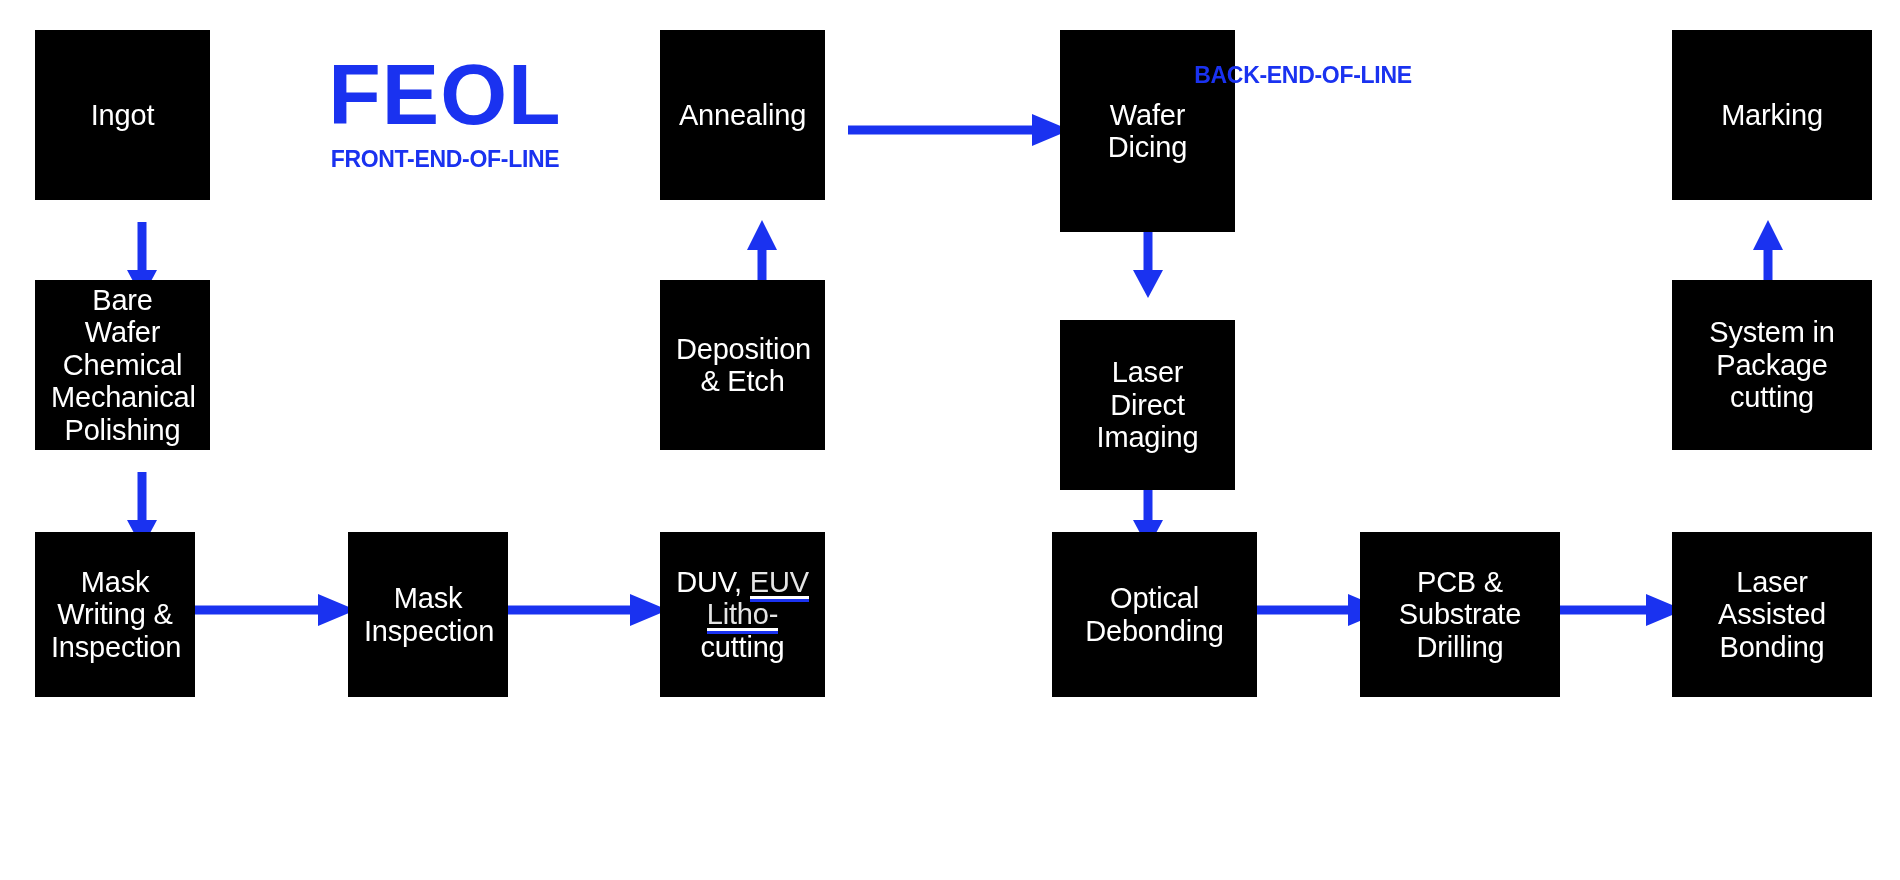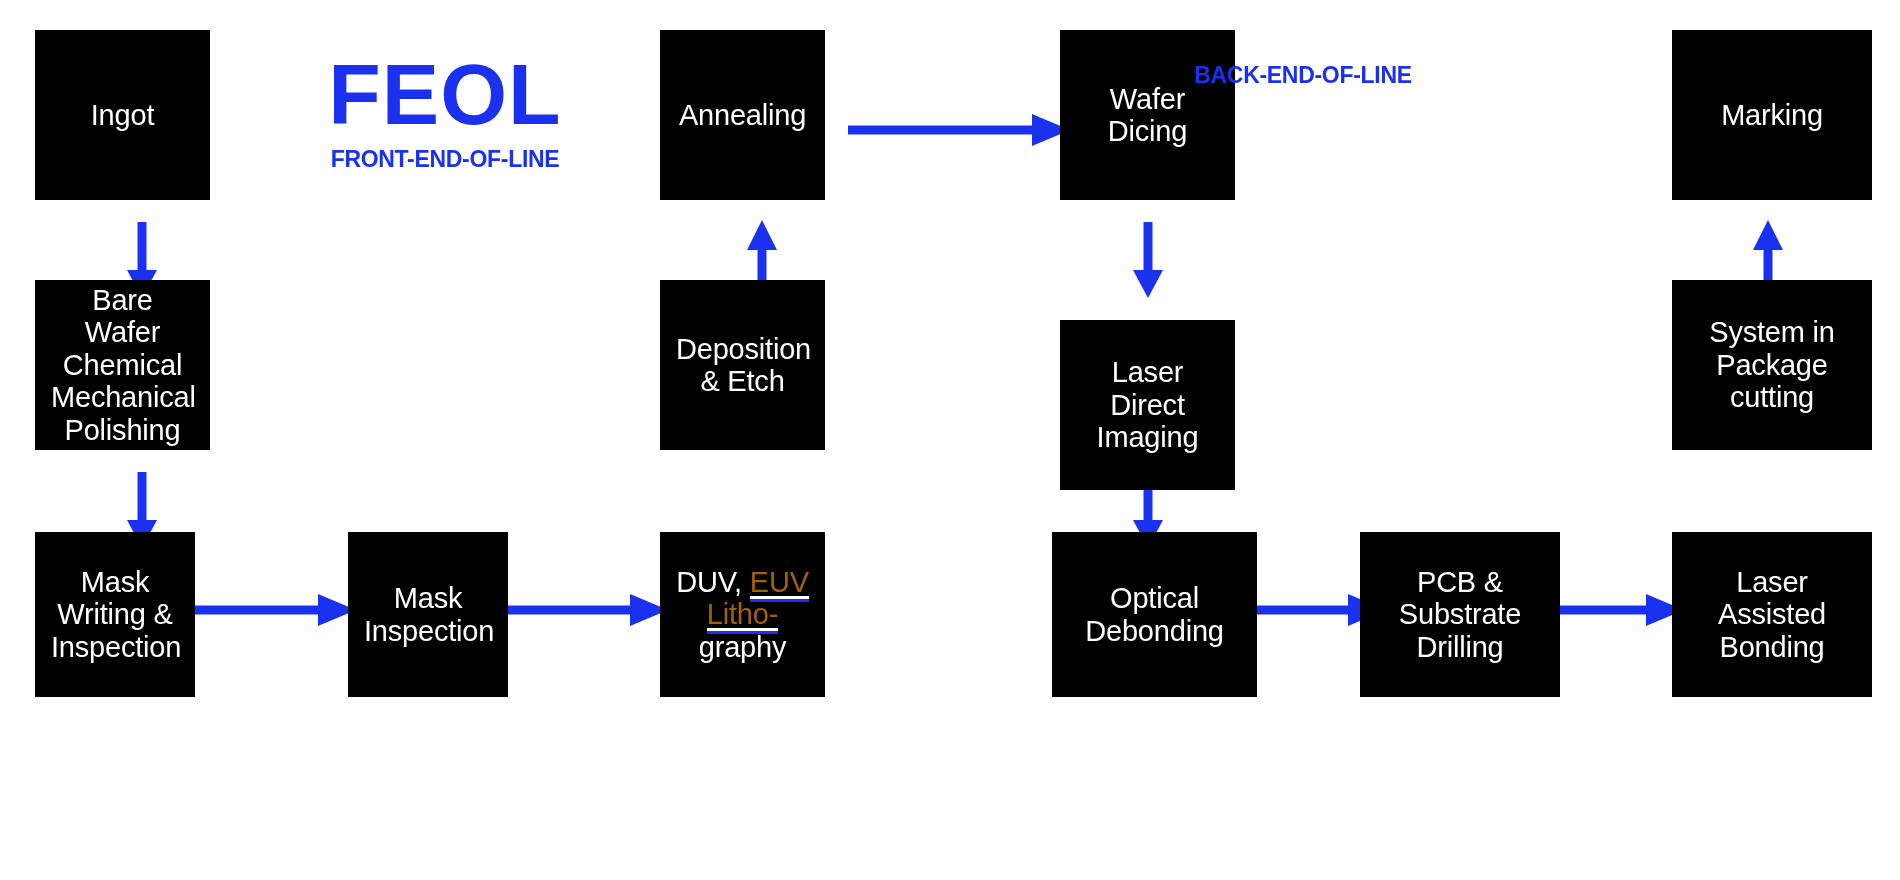--- a/index.html
+++ b/index.html
@@ -35,21 +35,21 @@
     letter-spacing: -0.2px;
     box-sizing: border-box;
     padding: 2px 16px;
     z-index: 2;
   }
   .node .lbl { display: block; width: 100%; }
 
   
   .linktext {
     text-decoration: none;
-    color: #a16207;
+    color: #e5e5e5;
     border-bottom: 3px solid #1a32f0;
     box-shadow: inset 0 -6px 0 -3px #ffffff;
     padding-bottom: 1px;
   }
 
   
   .section-head {
     position: absolute;
     text-align: center;
     color: #1a32f0;
@@ -192,33 +192,33 @@
   <div class="node" style="left:35px; top:532px; width:160px; height:165px;">
     <span class="lbl">Mask Writing &amp; Inspection</span>
   </div>
 
   <div class="node" style="left:348px; top:532px; width:160px; height:165px;">
     <span class="lbl">Mask Inspection</span>
   </div>
 
   <div class="node" style="left:660px; top:532px; width:165px; height:165px;">
     <span class="lbl">
-      <span>DUV, </span><span class="linktext">EUV Litho-</span><span>graphy</span>
+      <span>DUV, </span><span class="linktext">EUV Litho-</span><span>cutting</span>
     </span>
   </div>
 
   <div class="node" style="left:660px; top:280px; width:165px; height:170px;">
     <span class="lbl">Deposition &amp; Etch</span>
   </div>
 
   <div class="node" style="left:660px; top:30px; width:165px; height:170px;text-align:center;">
     <span class="lbl">Annealing</span>
   </div>
 
-  <div class="node" style="left:1060px; top:30px; width:175px; height:170px;">
+  <div class="node" style="left:1060px; top:30px; width:175px; height:202px;">
     <span class="lbl">Wafer Dicing</span>
   </div>
 
   <div class="node" style="left:1060px; top:280px; width:175px; height:170px;margin-top:40px;">
     <span class="lbl">Laser Direct Imaging</span>
   </div>
 
   <div class="node" style="left:1052px; top:532px; width:205px; height:165px;">
     <span class="lbl">Optical Debonding</span>
   </div>

